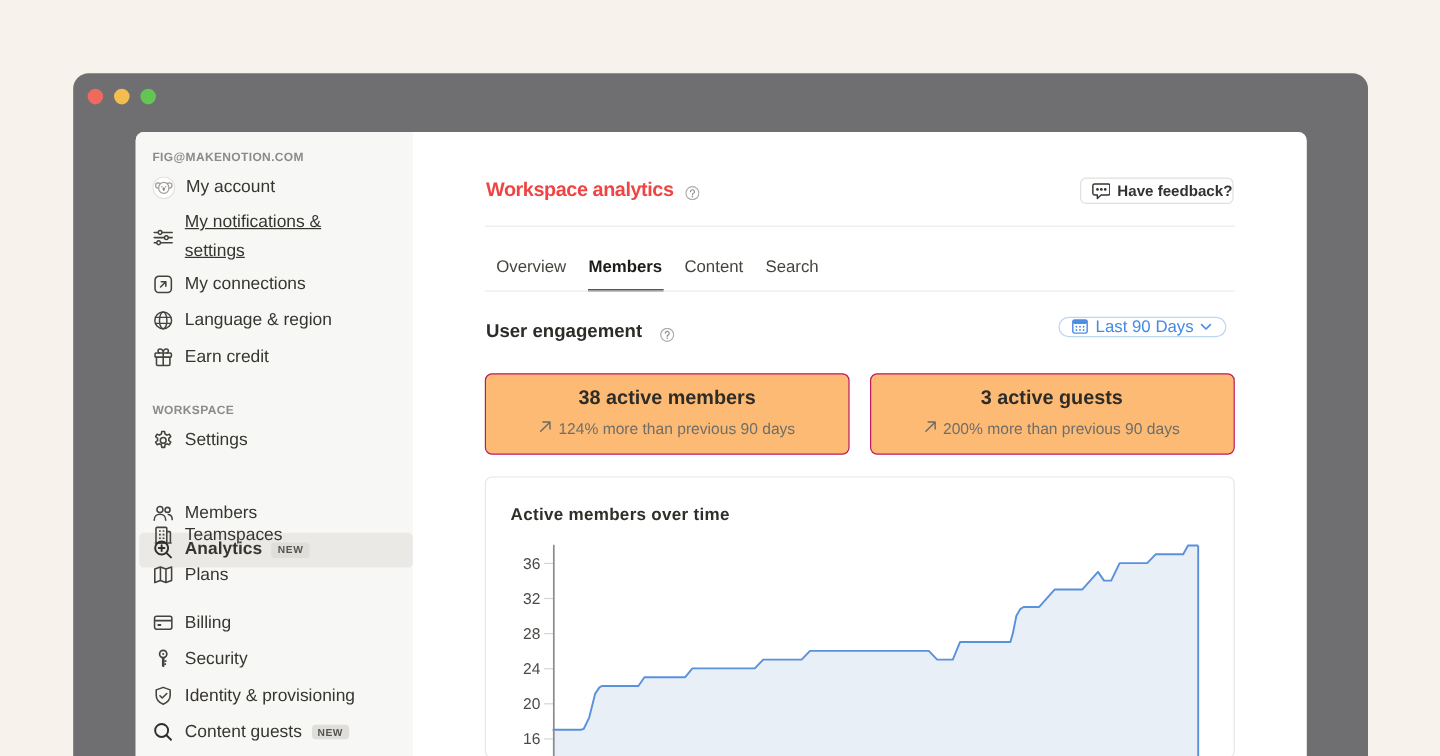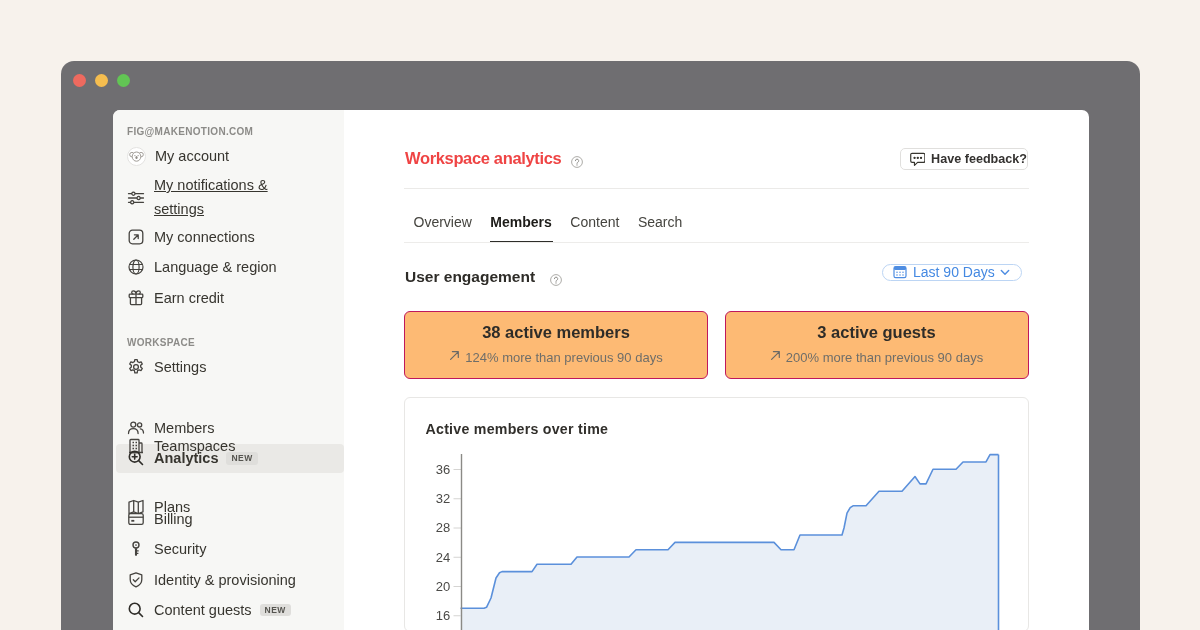--- a/index.html
+++ b/index.html
@@ -111,21 +111,21 @@
         <span>Members</span>
       </div>
       <div class="srow" style="top:335.4px; font-weight:700;">
         <svg width="18" height="18" viewBox="0 0 18 18" fill="none" stroke="#2F2D29" stroke-width="1.6" stroke-linecap="round">
           <circle cx="7.7" cy="7.7" r="5.4"></circle>
           <path d="M11.9 11.9 L15.5 15.5 M5.3 7.7 h4.8 M7.7 5.3 v4.8"></path>
         </svg>
         <span>Analytics</span>
         <span class="badge">NEW</span>
       </div>
-      <div class="srow" style="top:384px;">
+      <div class="srow" style="top:356px;">
         <svg width="18" height="18" viewBox="0 0 18 18" fill="none" stroke="#45433F" stroke-width="1.3" stroke-linejoin="round">
           <path d="M2 4.2 L6.7 2.5 L11.3 4.2 L16 2.5 V13.8 L11.3 15.5 L6.7 13.8 L2 15.5 Z M6.7 2.5 V13.8 M11.3 4.2 V15.5"></path>
         </svg>
         <span>Plans</span>
       </div>
       <div class="srow" style="top:396px;">
         <svg width="18" height="18" viewBox="0 0 18 18" fill="none" stroke="#45433F" stroke-width="1.3">
           <rect x="1.8" y="3.6" width="14.4" height="10.8" rx="1.6"></rect>
           <path d="M1.8 7.2 h14.4"></path>
           <path d="M4.3 10.8 h3" stroke-width="1.8"></path>

